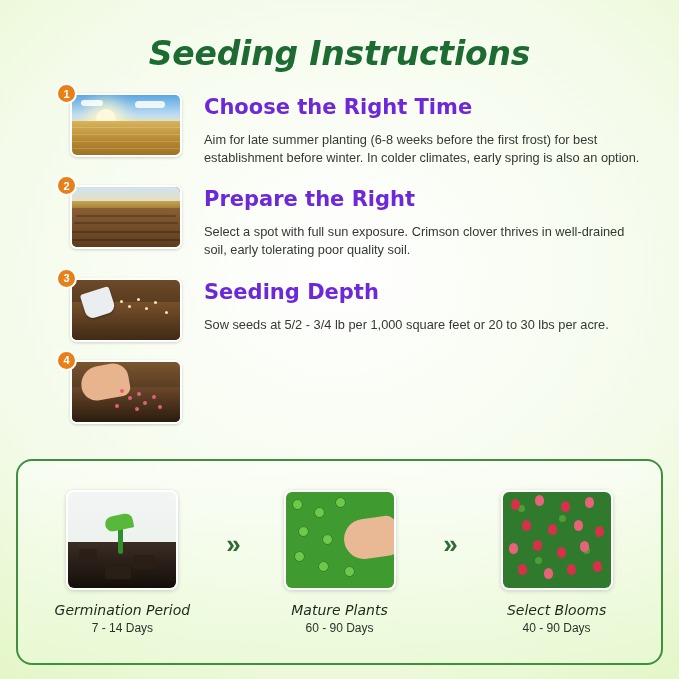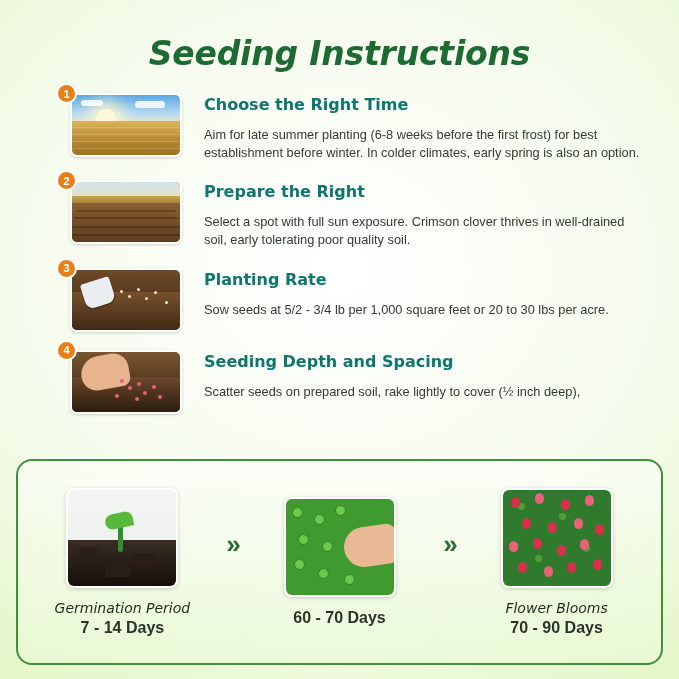--- a/index.html
+++ b/index.html
@@ -70,23 +70,23 @@
     font-size: 11px;
     font-weight: bold;
     display: flex;
     align-items: center;
     justify-content: center;
     border: 2px solid #fff;
     z-index: 3;
   }
   .step-text { flex: 1; padding-top: 2px; }
   .step-title {
-    color: #0f766e;
+    color: #6d28d9;
     font-weight: bold;
-    font-size: 16px;
+    font-size: 21px;
     margin-bottom: 4px;
     font-family: "DejaVu Sans", sans-serif;
   }
   .step-desc {
     color: #333a33;
     font-size: 12.8px;
     line-height: 1.42;
     margin-top: 12px;
   }
 
@@ -152,23 +152,22 @@
   }
   .tl-label {
     font-size: 14px;
     font-weight: normal;
     font-style: italic;
     color: #1b2b1b;
     margin-bottom: 3px;
     font-family: "DejaVu Sans", sans-serif;
   }
   .tl-value {
-    font-size: 16px;
+    font-size: 12px;
     color: #2a332a;
-    font-weight: bold;
   }
   .arrow {
     color: #2f6b33;
     font-size: 26px;
     font-weight: bold;
     letter-spacing: -5px;
     margin-top: -36px;
     user-select: none;
   }
 
@@ -252,21 +251,21 @@
             <div class="seedspray" style="left:44%; top:34%"></div>
             <div class="seedspray" style="left:52%; top:42%"></div>
             <div class="seedspray" style="left:60%; top:30%"></div>
             <div class="seedspray" style="left:68%; top:46%"></div>
             <div class="seedspray" style="left:76%; top:36%"></div>
             <div class="seedspray" style="left:86%; top:52%"></div>
           </div>
         </div>
       </div>
       <div class="step-text">
-        <div class="step-title">Planting Rate</div>
+        <div class="step-title">Seeding Depth</div>
         <div class="step-desc">Sow seeds at 5/2 - 3/4 lb per 1,000 square feet or 20 to 30 lbs per acre.</div>
       </div>
     </div>
 
     <div class="step">
       <div class="thumb-wrap">
         <div class="badge">4</div>
         <div class="thumb">
           <div class="art art4">
             <div class="soil3"></div>
@@ -275,24 +274,20 @@
             <div class="seed" style="left:52%; top:58%"></div>
             <div class="seed" style="left:60%; top:50%"></div>
             <div class="seed" style="left:66%; top:66%"></div>
             <div class="seed" style="left:74%; top:56%"></div>
             <div class="seed" style="left:58%; top:76%"></div>
             <div class="seed" style="left:40%; top:70%"></div>
             <div class="seed" style="left:80%; top:72%"></div>
           </div>
         </div>
       </div>
-      <div class="step-text">
-        <div class="step-title">Seeding Depth and Spacing</div>
-        <div class="step-desc">Scatter seeds on prepared soil, rake lightly to cover (½ inch deep),</div>
-      </div>
     </div>
 
   </div>
 
   <div class="timeline">
 
     <div class="tl-item">
       <div class="tl-img">
         <div class="tlart seedling">
           <div class="sprout"></div>
@@ -316,21 +311,22 @@
           <div class="leafdot" style="left:46%; top:6%"></div>
           <div class="leafdot" style="left:12%; top:36%"></div>
           <div class="leafdot" style="left:34%; top:44%"></div>
           <div class="leafdot" style="left:8%; top:62%"></div>
           <div class="leafdot" style="left:30%; top:72%"></div>
           <div class="leafdot" style="left:54%; top:78%"></div>
           <div class="leafdot" style="left:62%; top:34%"></div>
           <div class="hand2"></div>
         </div>
       </div>
-      <div class="tl-value">60 - 70 Days</div>
+      <div class="tl-label">Mature Plants</div>
+      <div class="tl-value">60 - 90 Days</div>
     </div>
 
     <div class="arrow">»</div>
 
     <div class="tl-item">
       <div class="tl-img">
         <div class="tlart blooms">
           <div class="grass" style="left:14%; top:14%"></div>
           <div class="grass" style="left:52%; top:24%"></div>
           <div class="grass" style="left:74%; top:58%"></div>
@@ -346,18 +342,18 @@
           <div class="fl light" style="left:6%; top:54%"></div>
           <div class="fl" style="left:28%; top:50%"></div>
           <div class="fl" style="left:50%; top:58%"></div>
           <div class="fl light" style="left:72%; top:52%"></div>
           <div class="fl" style="left:14%; top:76%"></div>
           <div class="fl light" style="left:38%; top:80%"></div>
           <div class="fl" style="left:60%; top:76%"></div>
           <div class="fl" style="left:84%; top:72%"></div>
         </div>
       </div>
-      <div class="tl-label">Flower Blooms</div>
-      <div class="tl-value">70 - 90 Days</div>
+      <div class="tl-label">Select Blooms</div>
+      <div class="tl-value">40 - 90 Days</div>
     </div>
 
   </div>
 </div>
 
 </body></html>

